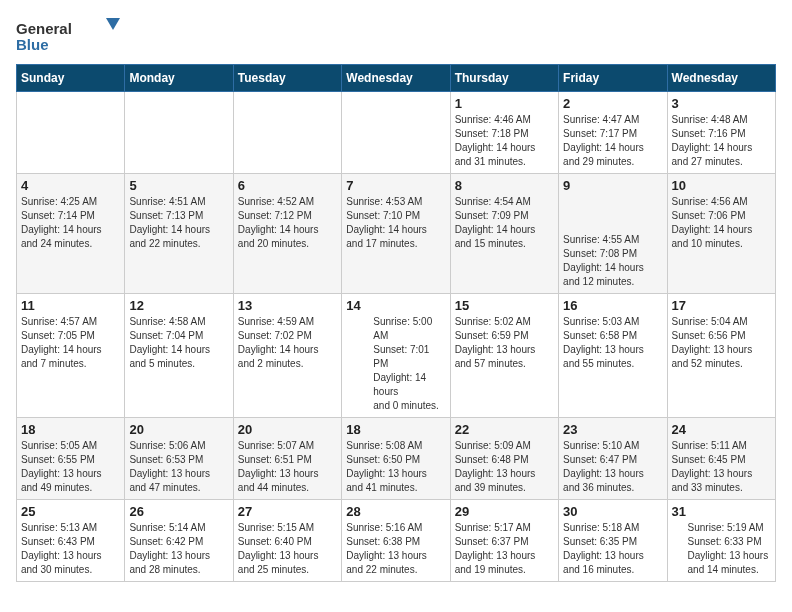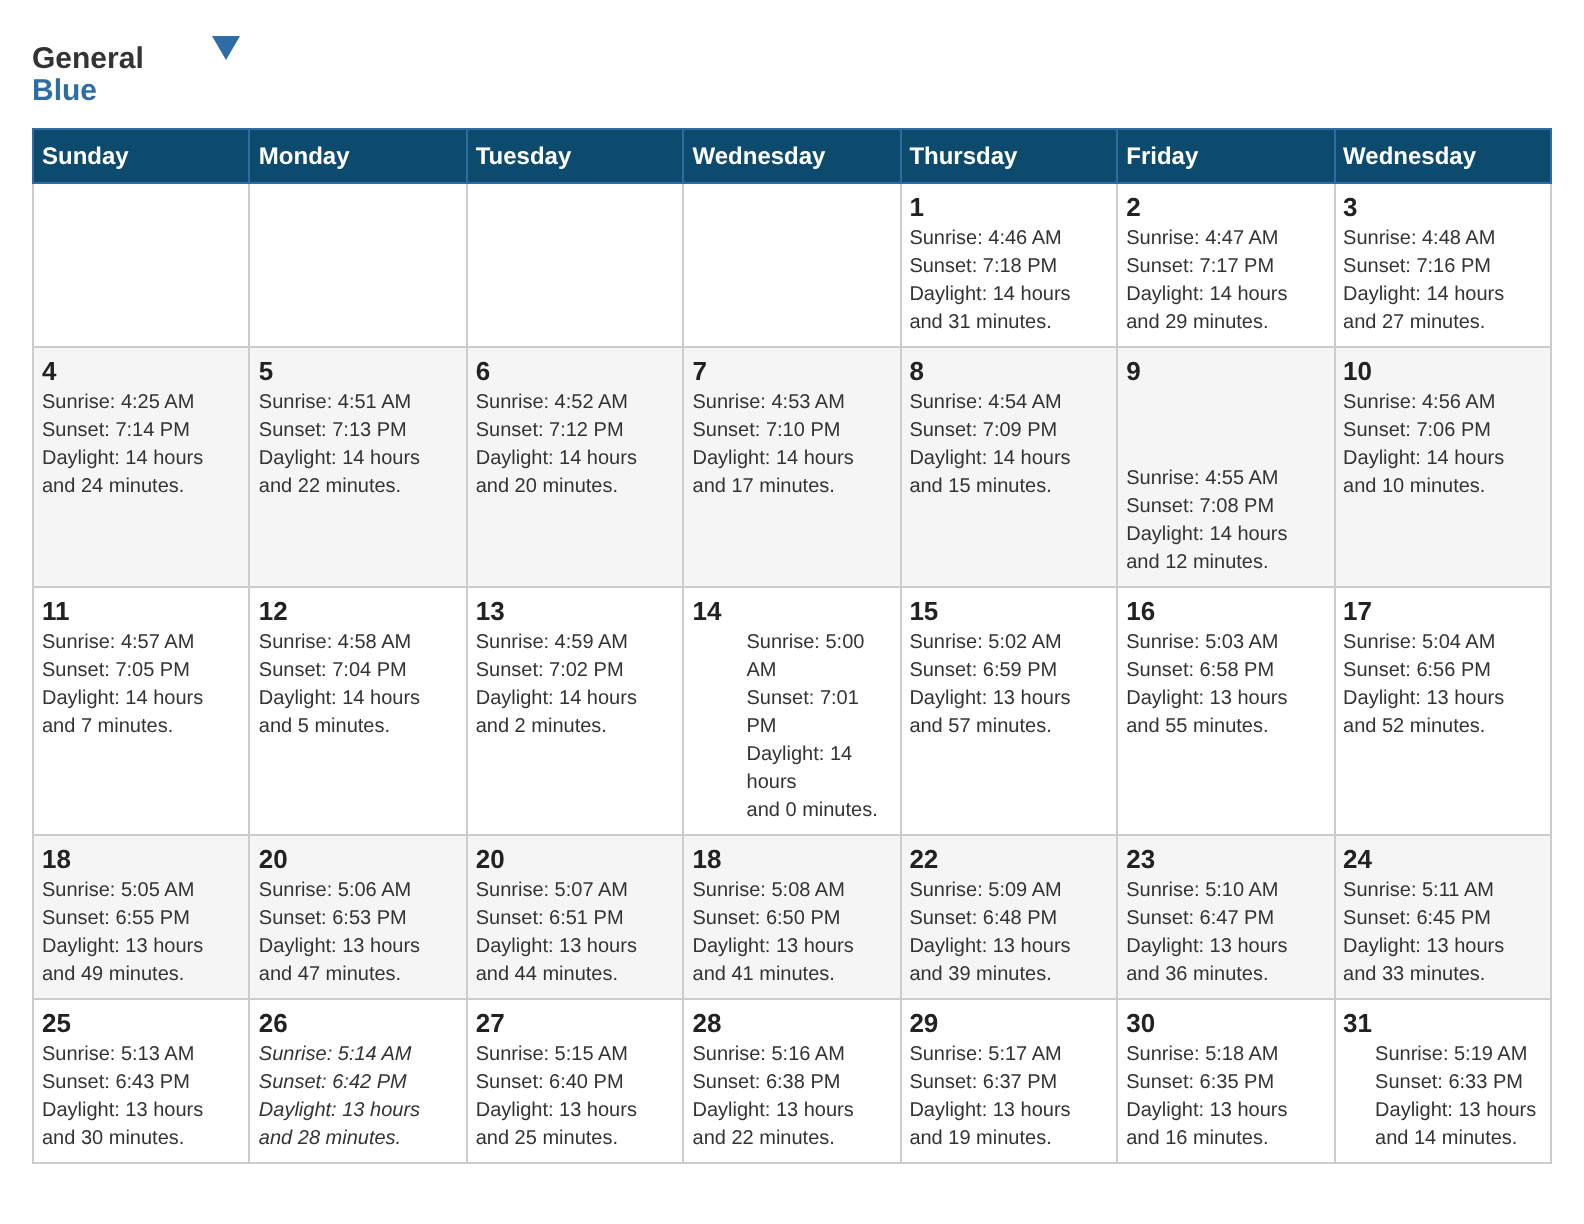--- a/index.html
+++ b/index.html
@@ -289,21 +289,21 @@
       <tr>
         <td>
           <div class="day-number">25</div>
           <div class="day-info" style="white-space: pre-line;">Sunrise: 5:13 AM
 Sunset: 6:43 PM
 Daylight: 13 hours
 and 30 minutes.</div>
         </td>
         <td>
           <div class="day-number">26</div>
-          <div class="day-info" style="white-space: pre-line; font-style: italic;">Sunrise: 5:14 AM
+          <div class="day-info" style="white-space: pre-line;">Sunrise: 5:14 AM
 Sunset: 6:42 PM
 Daylight: 13 hours
 and 28 minutes.</div>
         </td>
         <td>
           <div class="day-number">27</div>
           <div class="day-info" style="white-space: pre-line;">Sunrise: 5:15 AM
 Sunset: 6:40 PM
 Daylight: 13 hours
 and 25 minutes.</div>

